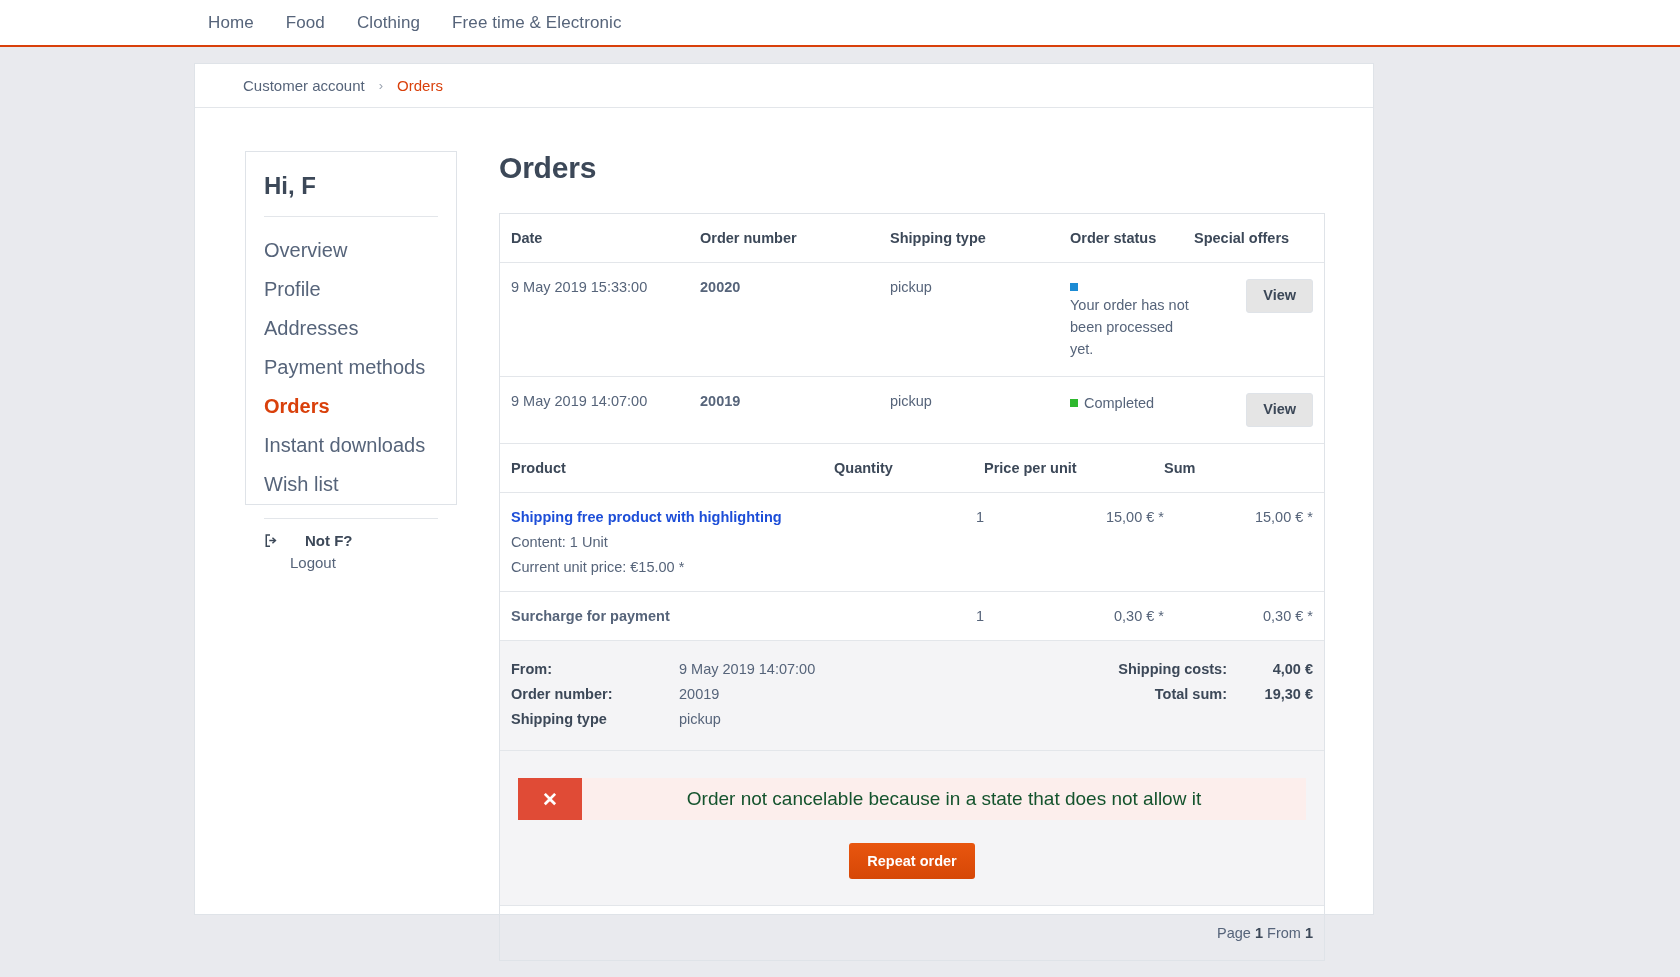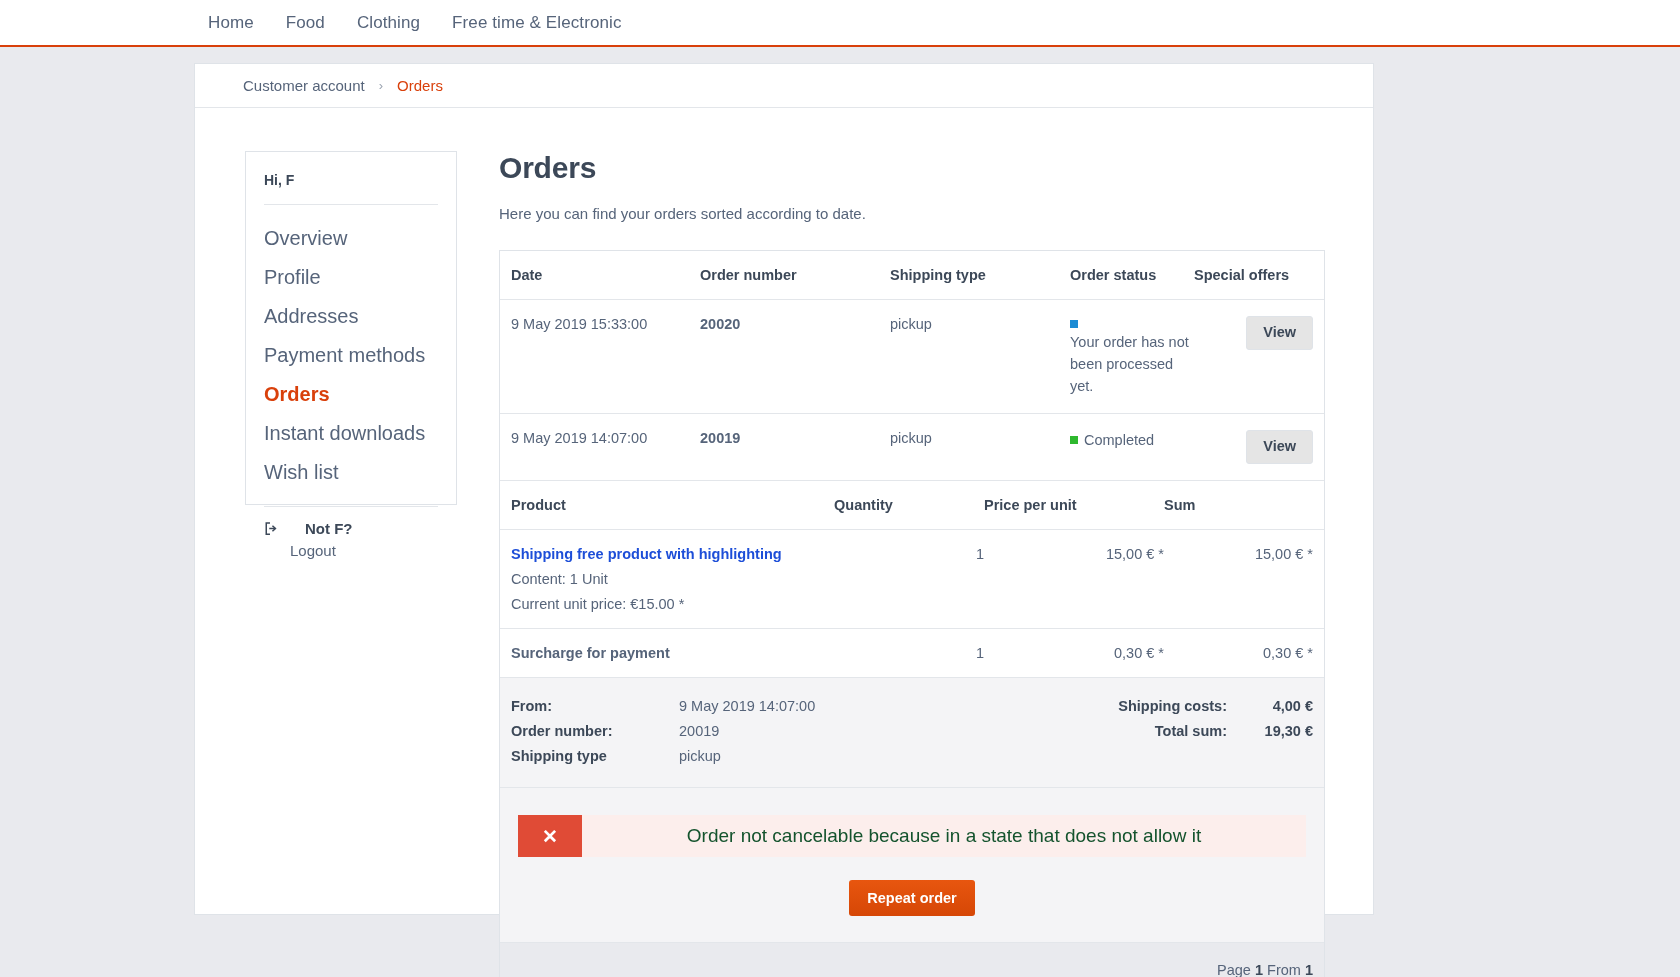--- a/index.html
+++ b/index.html
@@ -42,21 +42,21 @@
 
   .body-wrap { display: flex; padding: 43px 48px 0 50px; }
 
   
   .sidebar {
     width: 212px; flex: 0 0 212px;
     border: 1px solid #dfe3e8; background: #fff;
     padding: 20px 18px 22px 18px;
     height: 354px;
   }
-  .sidebar h2 { font-size: 14px; color: #3c4858; font-weight: bold; margin-bottom: 16px; }
+  .sidebar h2 { font-size: 24px; color: #3c4858; font-weight: bold; margin-bottom: 16px; }
   .sb-divider { border-top: 1px solid #e3e6ea; margin: 0 0 14px 0; }
   .sb-link {
     display: block; font-size: 20px; color: #56647a;
     text-decoration: none; padding: 8px 0; line-height: 1.15;
   }
   .sb-link.active { color: #d9400b; font-weight: bold; }
   .sb-bottom { margin-top: 14px; border-top: 1px solid #e3e6ea; padding-top: 13px; }
   .sb-logout-row { display: flex; align-items: center; gap: 26px; }
   .sb-logout-row .lbl { font-size: 15px; color: #3c4858; font-weight: bold; }
   .sb-logout { display: block; font-size: 15px; color: #56647a; text-decoration: none; margin-top: 5px; margin-left: 26px; }
@@ -182,21 +182,20 @@
               </svg>
             </span>
             <span class="lbl">Not F?</span>
           </div>
           <a href="#" class="sb-logout">Logout</a>
         </div>
       </aside>
 
       <section class="main">
         <h1>Orders</h1>
-        <p class="lead">Here you can find your orders sorted according to date.</p>
 
         <div class="panel">
 
           <table class="t">
             <thead>
               <tr>
                 <th class="pad-l" style="width:200px">Date</th>
                 <th style="width:190px">Order number</th>
                 <th style="width:180px">Shipping type</th>
                 <th>Order status</th>

